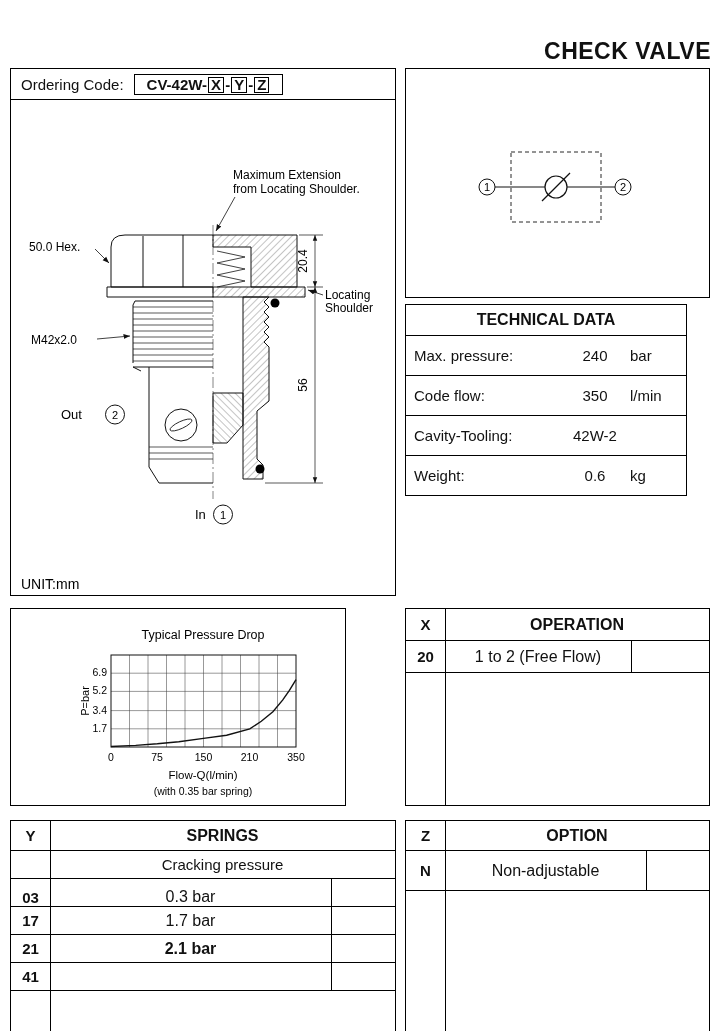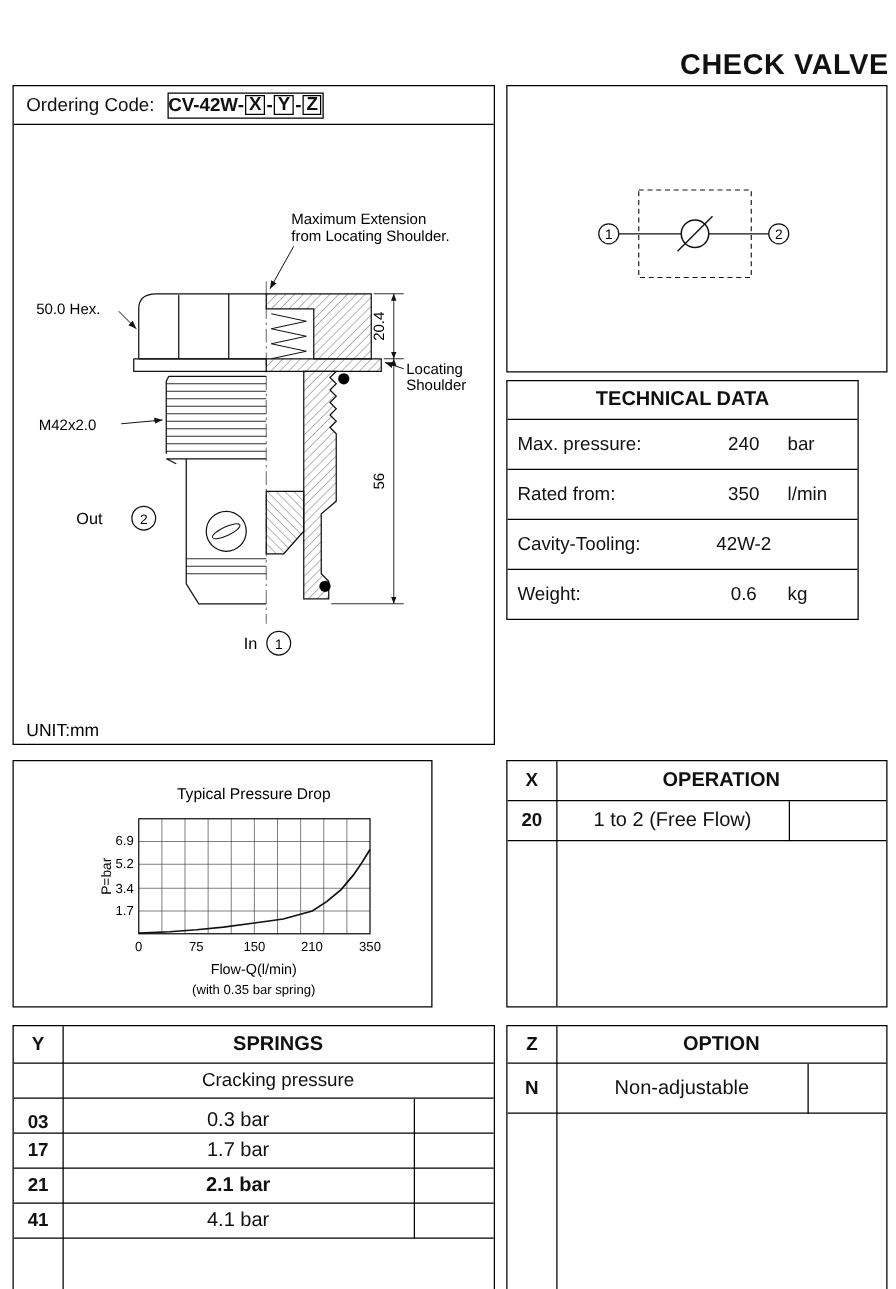--- a/index.html
+++ b/index.html
@@ -4,21 +4,21 @@
 <style>
   html,body{margin:0;padding:0;background:#fff;}
   .page{position:relative;width:717px;height:1031px;background:#fff;
         font-family:"Liberation Sans",sans-serif;color:#111;overflow:hidden;margin-top:36px;}
   .page-title{position:absolute;top:2px;right:6px;font-size:23px;font-weight:800;letter-spacing:0.5px;}
   .box{position:absolute;border:1px solid #000;background:#fff;box-sizing:border-box;}
 
   
   .draw-box{left:10px;top:32px;width:386px;height:528px;}
   .order-row{height:30px;border-bottom:1px solid #000;display:flex;align-items:center;padding-left:10px;font-size:15px;}
-  .code-box{display:inline-flex;align-items:flex-start;border:1px solid #000;padding:1px 0;margin-left:10px;
+  .code-box{display:inline-flex;align-items:flex-end;border:1px solid #000;padding:1px 12px;margin-left:10px;
             font-weight:bold;font-size:15px;}
   .code-ch{border:1.6px solid #000;padding:0 2px;margin:0 1px;line-height:14px;}
 
   
   .sym-box{left:405px;top:32px;width:305px;height:230px;}
 
   
   .tech-box{left:405px;top:268px;width:282px;height:192px;display:flex;flex-direction:column;}
   .tech-header{height:30px;line-height:30px;text-align:center;font-weight:bold;font-size:16px;border-bottom:1px solid #000;}
   .tech-row{flex:1;display:flex;align-items:center;border-bottom:1px solid #000;font-size:15px;}
@@ -168,21 +168,21 @@
   </div>
 
   <div class="box tech-box">
     <div class="tech-header">TECHNICAL DATA</div>
     <div class="tech-row">
       <span class="tl">Max. pressure:</span>
       <span class="tv">240</span>
       <span class="tu">bar</span>
     </div>
     <div class="tech-row">
-      <span class="tl">Rated from:</span>
+      <span class="tl">Code flow:</span>
       <span class="tv">350</span>
       <span class="tu">l/min</span>
     </div>
     <div class="tech-row">
       <span class="tl">Cavity-Tooling:</span>
       <span class="tv">42W-2</span>
       <span class="tu"></span>
     </div>
     <div class="tech-row">
       <span class="tl">Weight:</span>
@@ -264,21 +264,20 @@
       <span class="kv-val" style="width:281px;">1.7 bar</span>
       <span class="kv-empty"></span>
     </div>
     <div class="kv-row" style="height:28px;">
       <span class="kv-key">21</span>
       <span class="kv-val" style="width:281px;font-weight:bold;">2.1 bar</span>
       <span class="kv-empty"></span>
     </div>
     <div class="kv-row" style="height:28px;">
       <span class="kv-key">41</span>
-      <span class="kv-val" style="width:281px;">4.1 bar</span>
       <span class="kv-empty"></span>
     </div>
     <div class="vline" style="left:320px;top:58px;height:112px;"></div>
   </div>
 
   <div class="box kv-box opt-box">
     <div class="vline" style="left:39px;top:0;height:240px;"></div>
     <div class="kv-row" style="height:30px;">
       <span class="kv-key">Z</span>
       <span class="kv-main hdr">OPTION</span>

